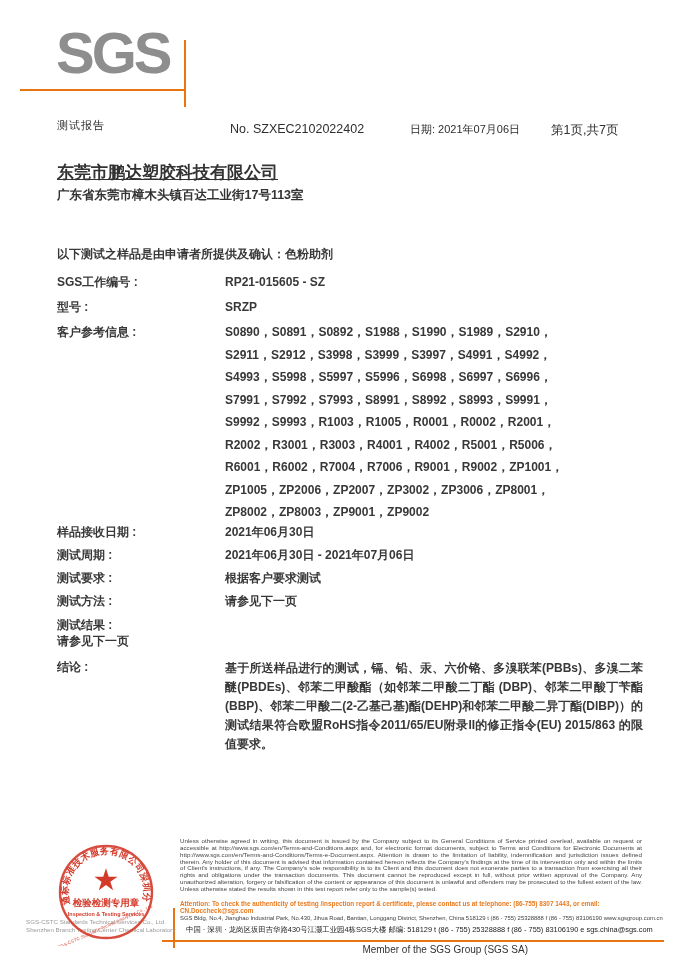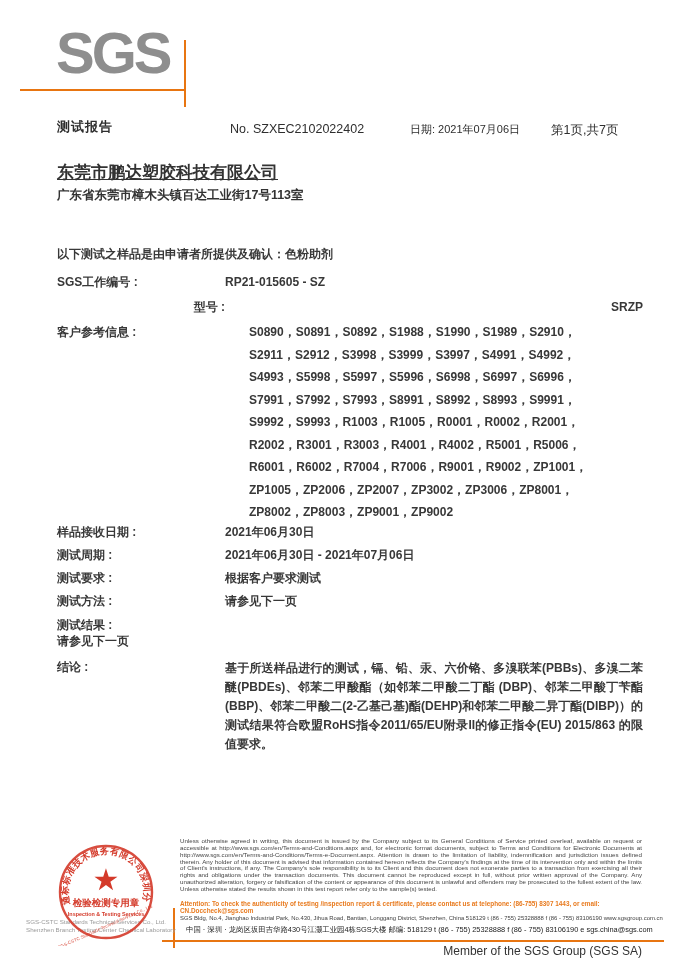--- a/index.html
+++ b/index.html
@@ -7,50 +7,50 @@
     width:677px;height:959px;background:#ffffff;position:relative;overflow:hidden;
     font-family:"Liberation Sans","DejaVu Sans",sans-serif;color:#383838;
     -webkit-font-smoothing:antialiased;
   }
   .abs{position:absolute;}
   
   .logo-text{left:56px;top:24px;font-size:58px;font-weight:bold;color:#8e8e8e;letter-spacing:-3px;line-height:1;}
   .logo-hline{left:20px;top:89px;width:166px;height:2px;background:#e87511;}
   .logo-vline{left:184px;top:40px;width:2px;height:67px;background:#e87511;}
   
-  .report-title{left:57px;top:118px;font-size:13px;font-weight:bold;color:#2e2e2e;letter-spacing:1px;}
+  .report-title{left:57px;top:118px;font-size:11px;font-weight:normal;color:#2e2e2e;letter-spacing:1px;}
   .report-no{left:230px;top:122px;font-size:12.5px;color:#2e2e2e;}
   .report-date{left:410px;top:122px;font-size:11px;color:#2e2e2e;}
   .report-page{left:551px;top:122px;font-size:12.5px;color:#2e2e2e;}
   .applicant-name{left:57px;top:161px;font-size:17px;font-weight:600;color:#333;text-decoration:underline;}
   .applicant-addr{left:57px;top:187px;font-size:12.5px;font-weight:600;color:#333;}
   
   .content{left:57px;top:246px;width:586px;font-size:12px;line-height:16px;color:#383838;}
   .statement{margin-bottom:12px;font-weight:600;}
   .frow{display:flex;margin-bottom:9px;}
   .frow .lbl{width:168px;flex:none;font-weight:600;}
   .frow .val{flex:1;white-space:pre-line;font-weight:700;}
-  .frow.r-model{margin-bottom:6px;text-align:right;}
-  .frow.r-refs{margin-bottom:0;gap:24px;}
+  .frow.r-model{margin-bottom:6px;}
+  .frow.r-refs{margin-bottom:0;}
   .frow.r-refs .val{line-height:22.5px;}
   .frow.r-refs .lbl{line-height:22.5px;}
   .frow.r-recv{margin-top:0;}
   .frow.r-recv,.frow.r-period,.frow.r-req{margin-bottom:7px;}
   .frow.r-method{margin-bottom:8px;}
   .frow.r-result{margin-bottom:10px;flex-direction:column;}
   .frow.r-concl .val{line-height:19px;text-align:justify;}
   
   .footer{left:0;top:836px;width:677px;height:123px;}
   .terms{left:180px;top:2px;width:462px;font-size:6.2px;line-height:6.85px;text-align:justify;color:#454545;}
   .attention{left:180px;top:64px;width:462px;font-size:6.4px;line-height:7px;font-weight:bold;color:#e87a1e;}
   .addr-en{left:180px;top:79px;width:475px;font-size:5.9px;color:#3f3f3f;white-space:nowrap;}
   .addr-cn{left:180px;top:89px;width:475px;font-size:7.4px;color:#222;white-space:nowrap;margin-left:6px;}
   .f-vline{left:173px;top:72px;width:1.6px;height:40px;background:#e87511;}
   .f-hline{left:162px;top:104px;width:502px;height:1.8px;background:#e87511;}
-  .member{left:0;top:108px;width:642px;text-align:right;font-size:12px;color:#333;}
+  .member{left:0;top:108px;width:528px;text-align:right;font-size:10px;color:#333;}
   .lab-lines{left:26px;top:82px;width:168px;font-size:6.2px;line-height:7.5px;color:#9a9a9a;z-index:1;}
   .stamp{left:42px;top:6px;z-index:2;}
 </style>
 </head>
 <body>
 
 <div class="abs logo-text">SGS</div>
 <div class="abs logo-hline"></div>
 <div class="abs logo-vline"></div>
 

